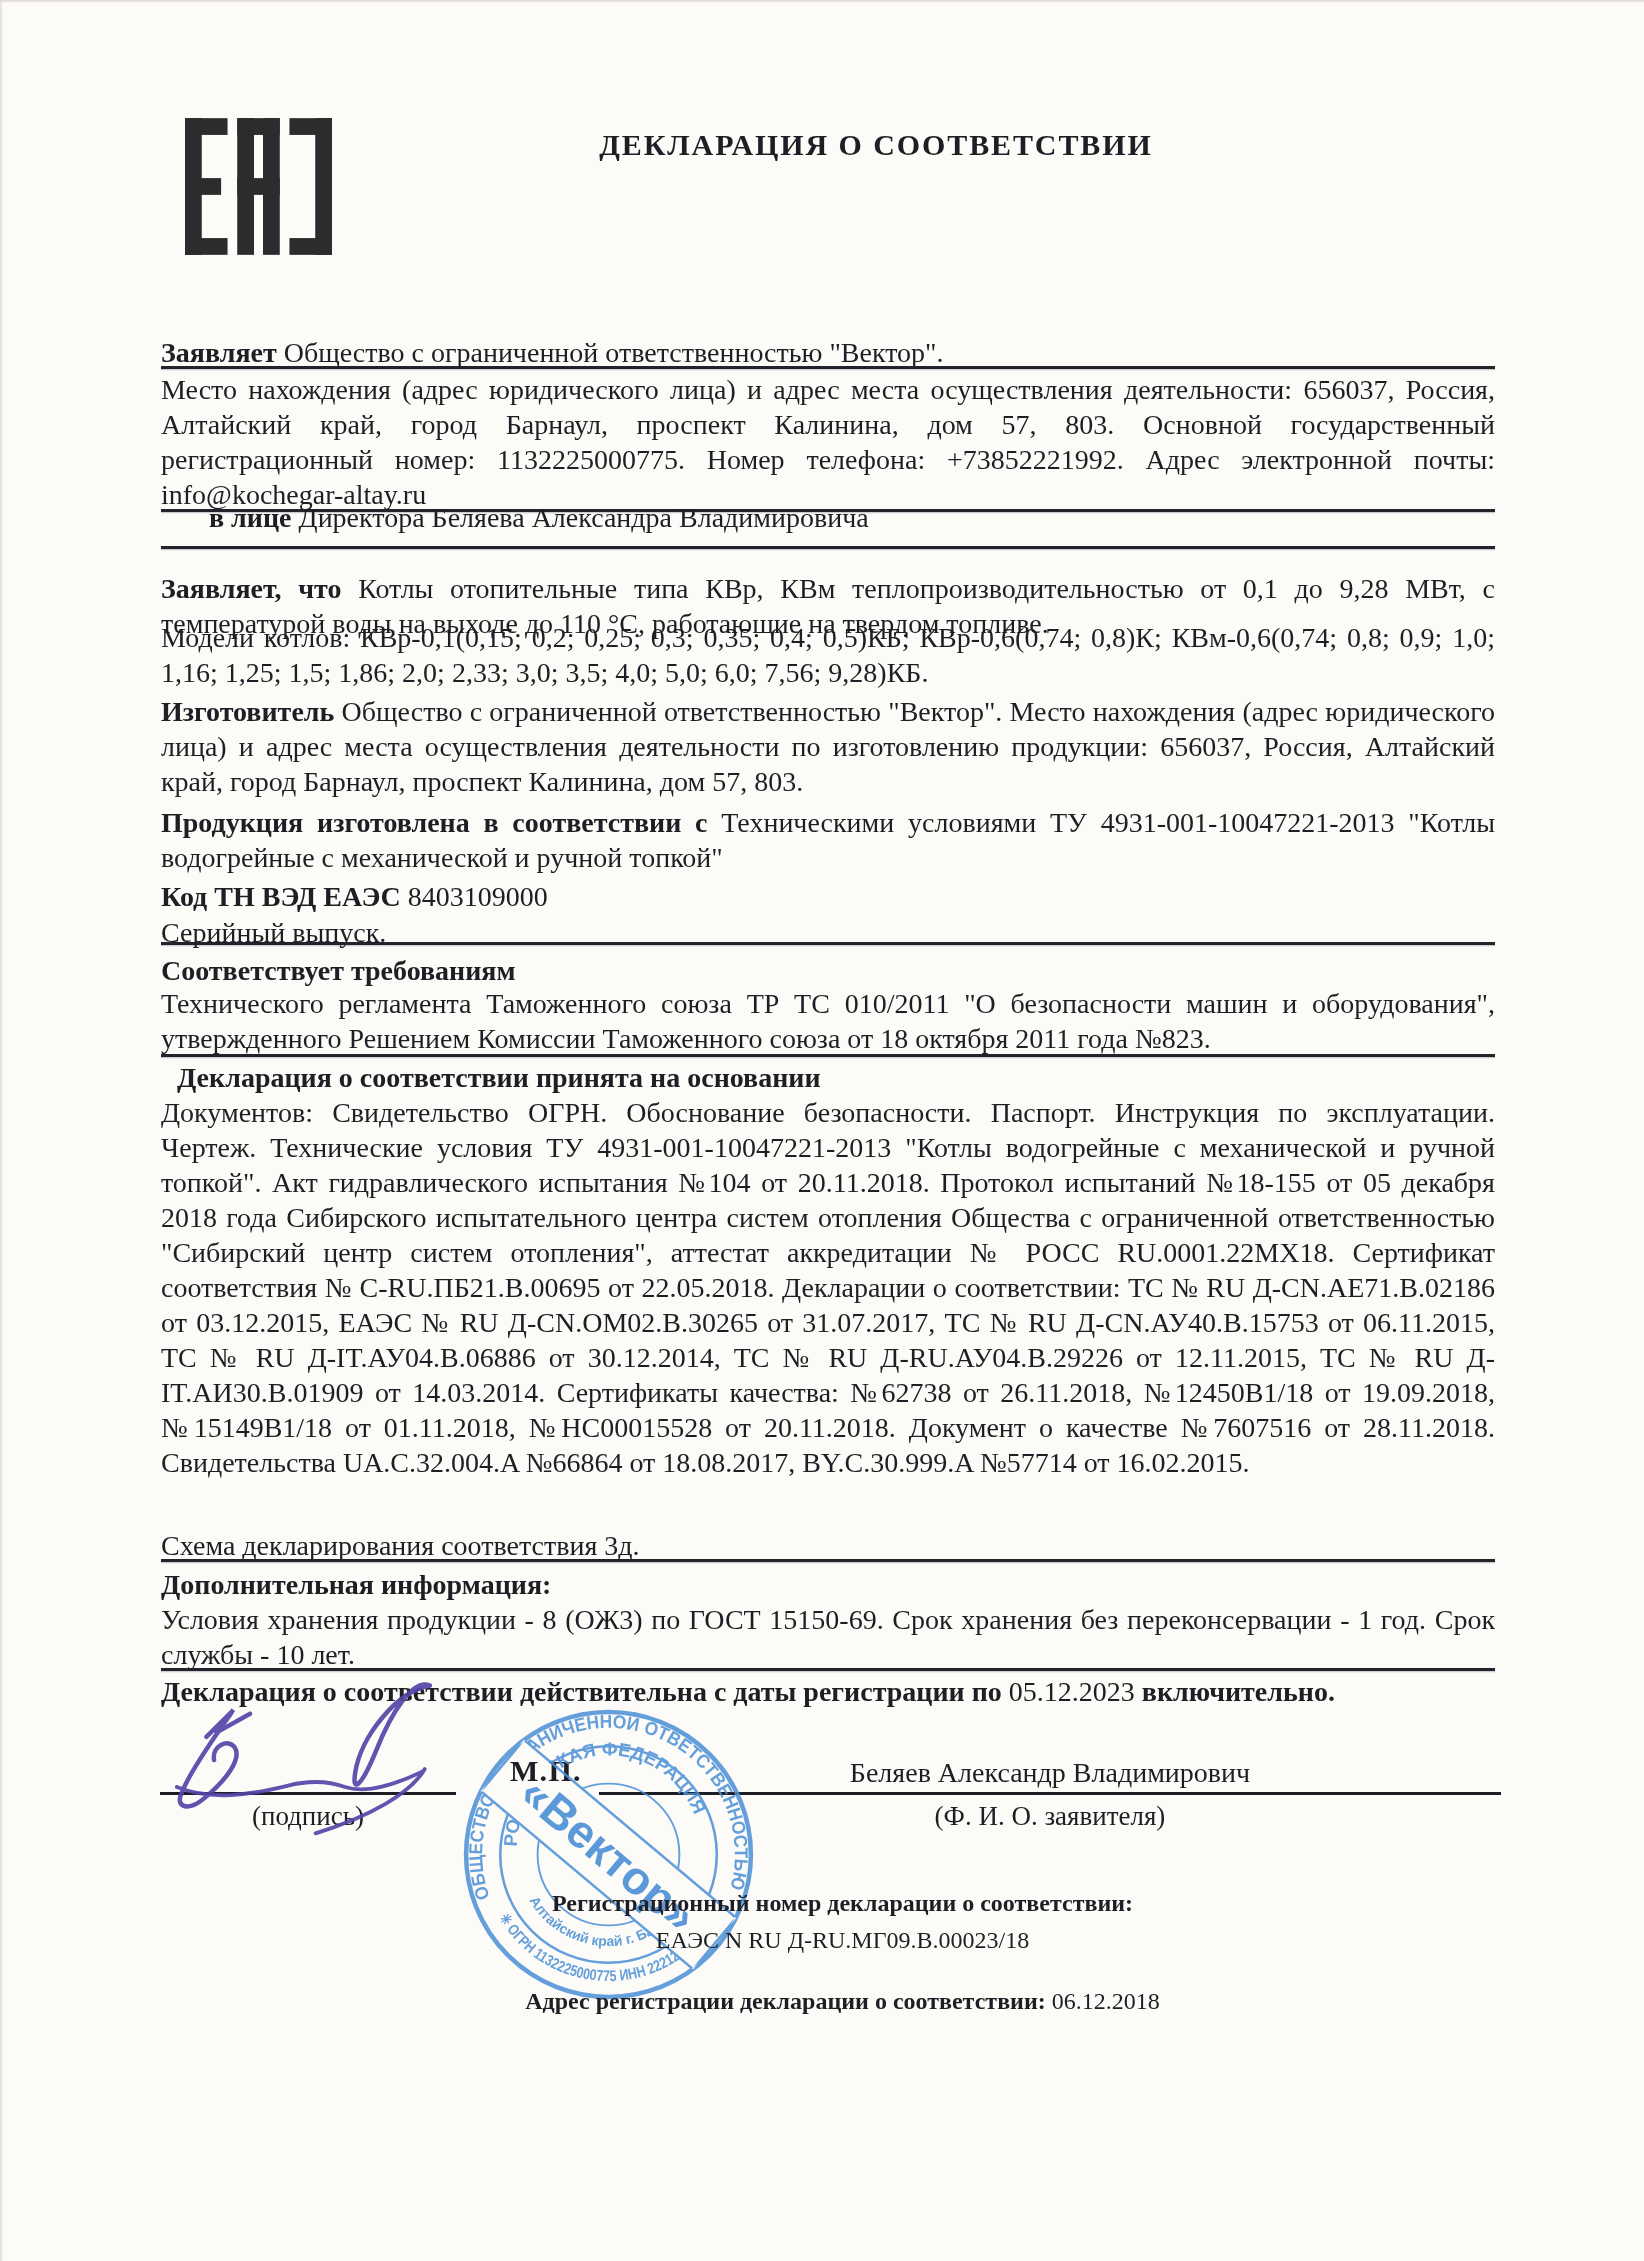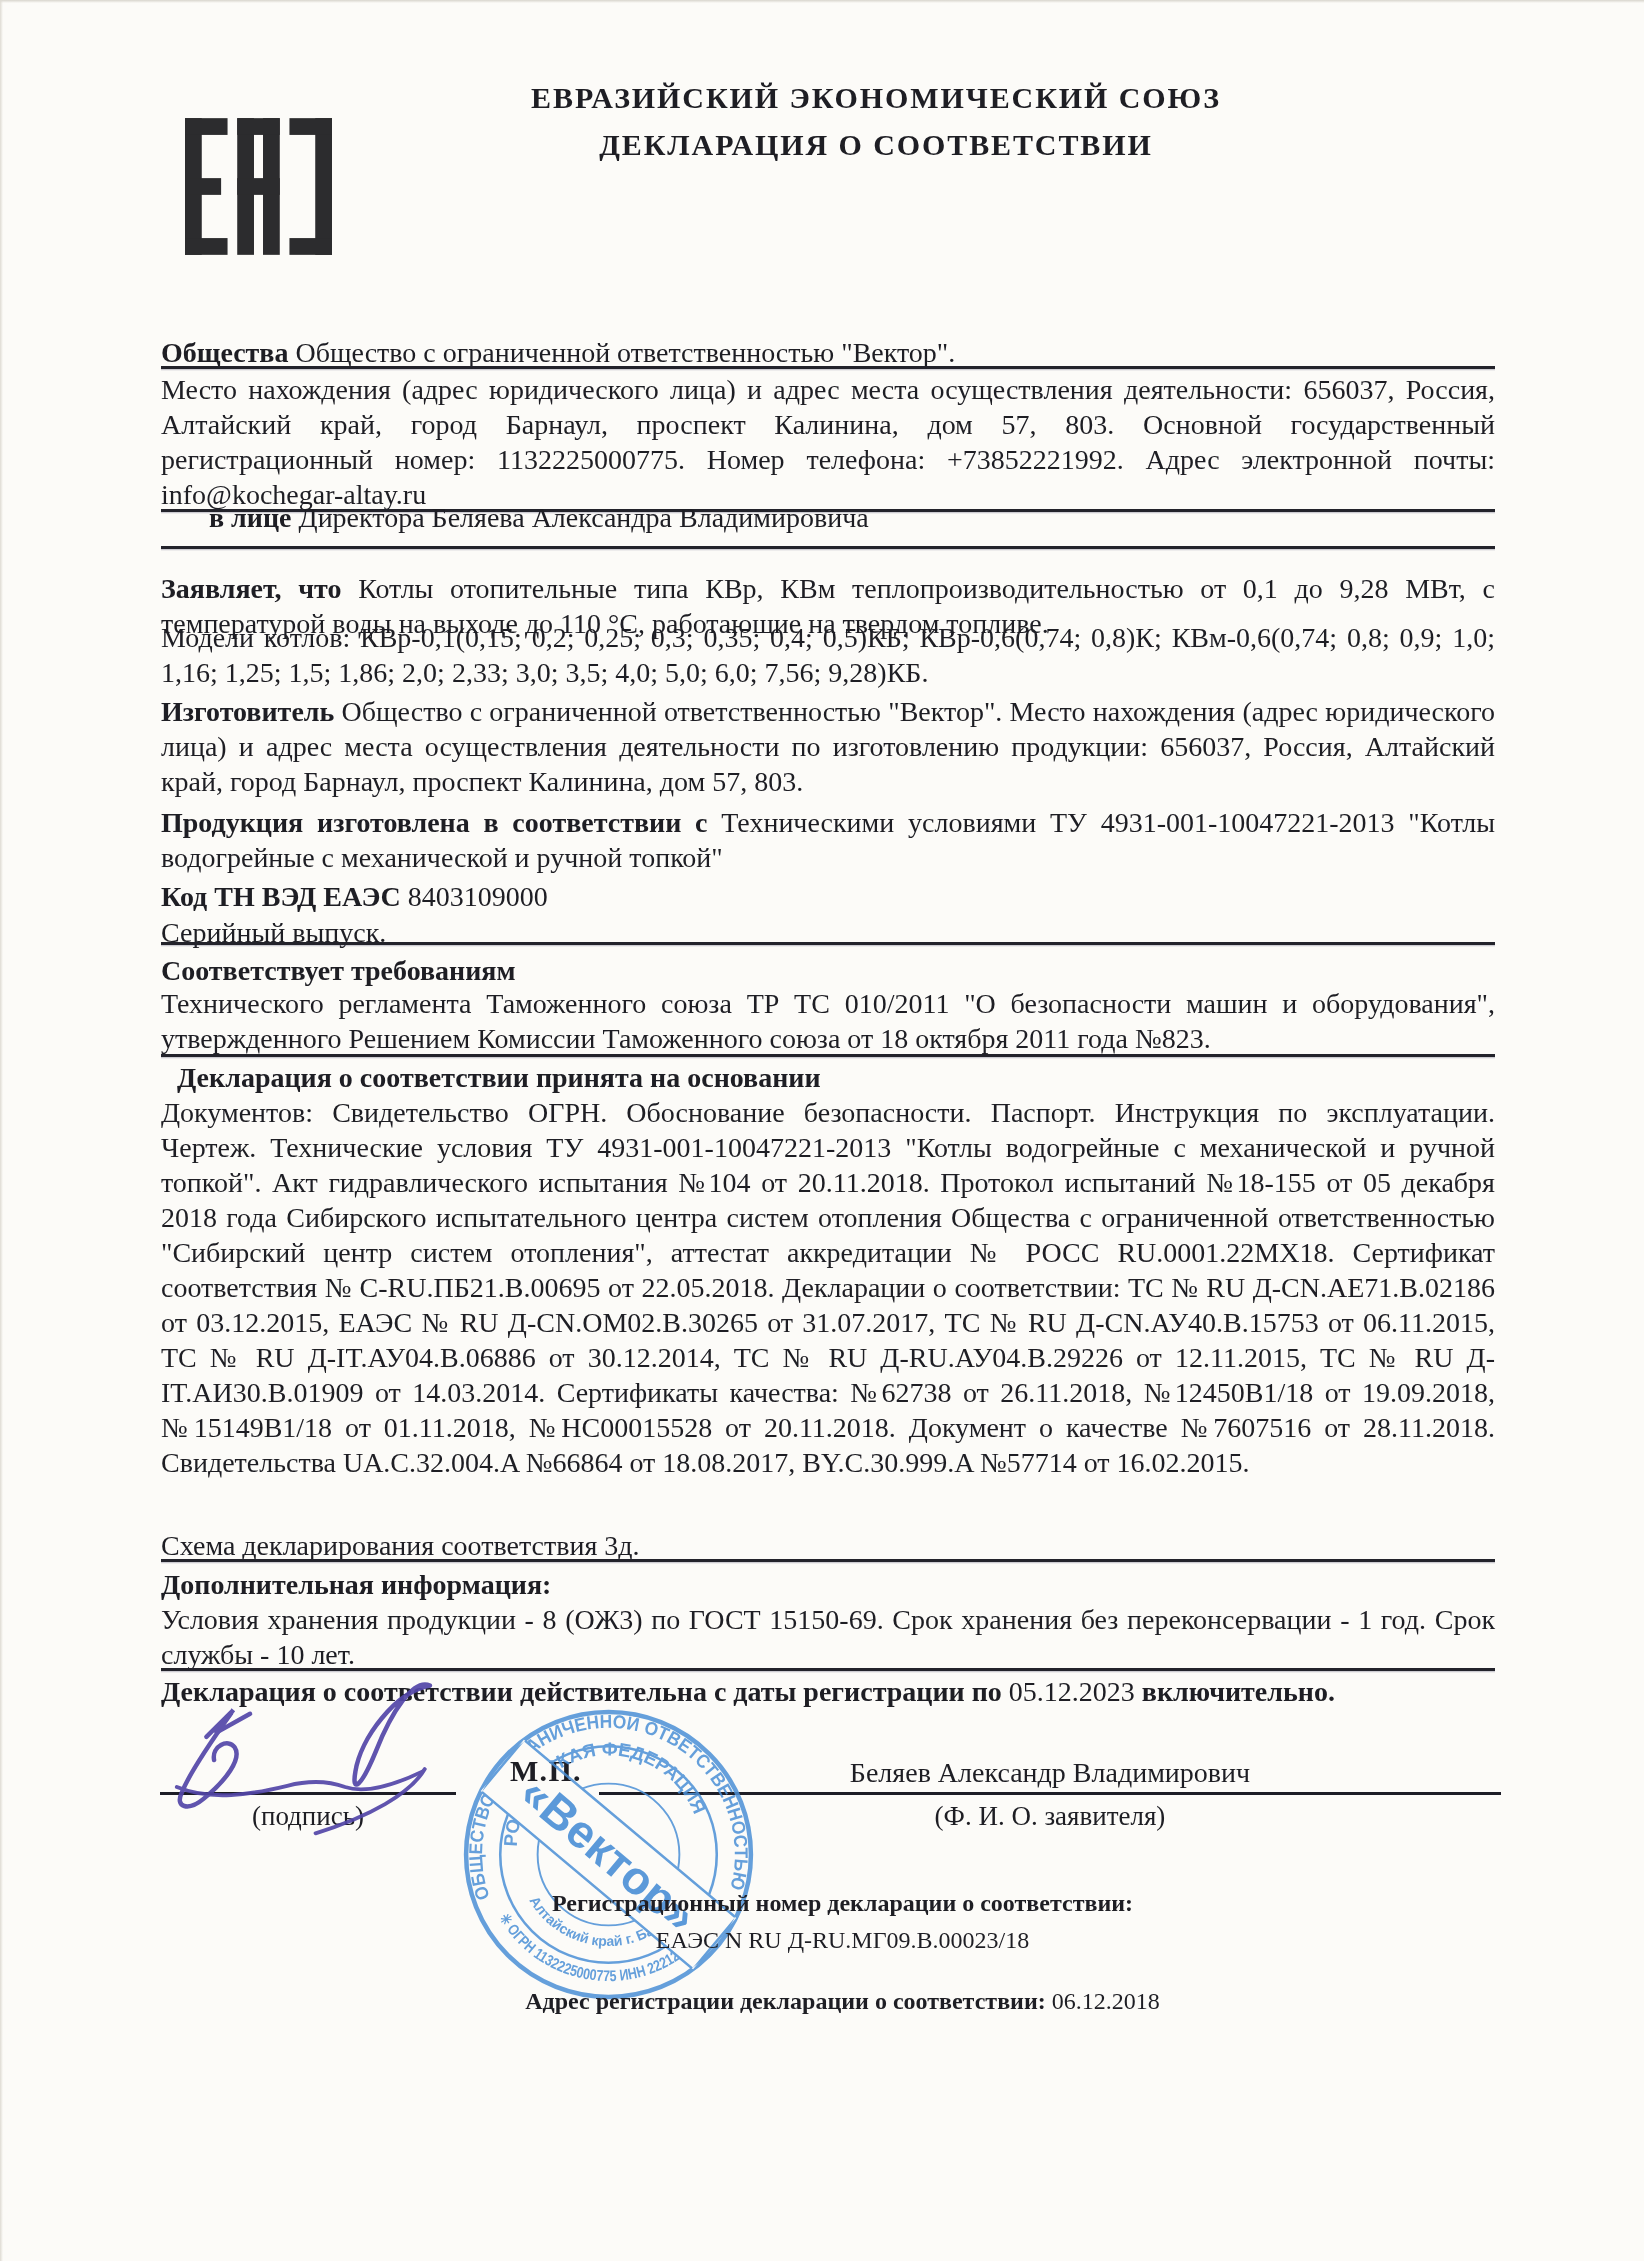--- a/index.html
+++ b/index.html
@@ -32,21 +32,20 @@
   .sign-svg{position:absolute;left:166px;top:1674px;opacity:.92;}
   .eac-svg{position:absolute;left:185px;top:118px;}
 </style>
 </head>
 <body>
 
 <div class="page">
   <div class="edge-top"></div>
   <div class="edge-left"></div>
 
-  <div class="title" style="top:81px;">ЕВРАЗИЙСКИЙ ЭКОНОМИЧЕСКИЙ СОЮЗ</div>
   <div class="title" style="top:128px;">ДЕКЛАРАЦИЯ О СООТВЕТСТВИИ</div>
 
   <svg class="eac-svg" width="147" height="137" viewBox="0 0 228 212">
     <g fill="#2c2c2e">
 
       <rect x="0" y="0" width="26" height="212"></rect>
       <rect x="0" y="0" width="66" height="26"></rect>
       <rect x="0" y="93" width="56" height="26"></rect>
       <rect x="0" y="186" width="66" height="26"></rect>
 
@@ -55,21 +54,21 @@
       <rect x="81" y="0" width="66" height="26"></rect>
       <rect x="81" y="93" width="66" height="26"></rect>
 
       <rect x="202" y="0" width="26" height="212"></rect>
       <rect x="162" y="0" width="66" height="26"></rect>
       <rect x="162" y="186" width="66" height="26"></rect>
     </g>
   </svg>
 
   <div class="par left" style="top:335px;">
-    <b>Общества</b>
+    <b>Заявляет</b>
     <span>Общество с ограниченной ответственностью "Вектор".</span>
   </div>
   <div class="rule" style="top:366px;"></div>
 
   <div class="par" style="top:372px;">Место нахождения (адрес юридического лица) и адрес места осуществления деятельности: 656037, Россия, Алтайский край, город Барнаул, проспект Калинина, дом 57, 803. Основной государственный регистрационный номер: 1132225000775. Номер телефона: +73852221992. Адрес электронной почты: info@kochegar-altay.ru</div>
   <div class="rule" style="top:509px;"></div>
 
   <div class="par left" style="top:500px;margin-left:48px;">
     <b>в лице</b>
     <span>Директора Беляева Александра Владимировича</span>

